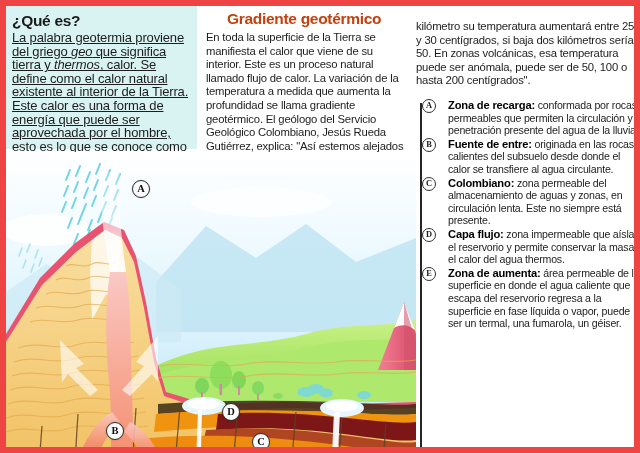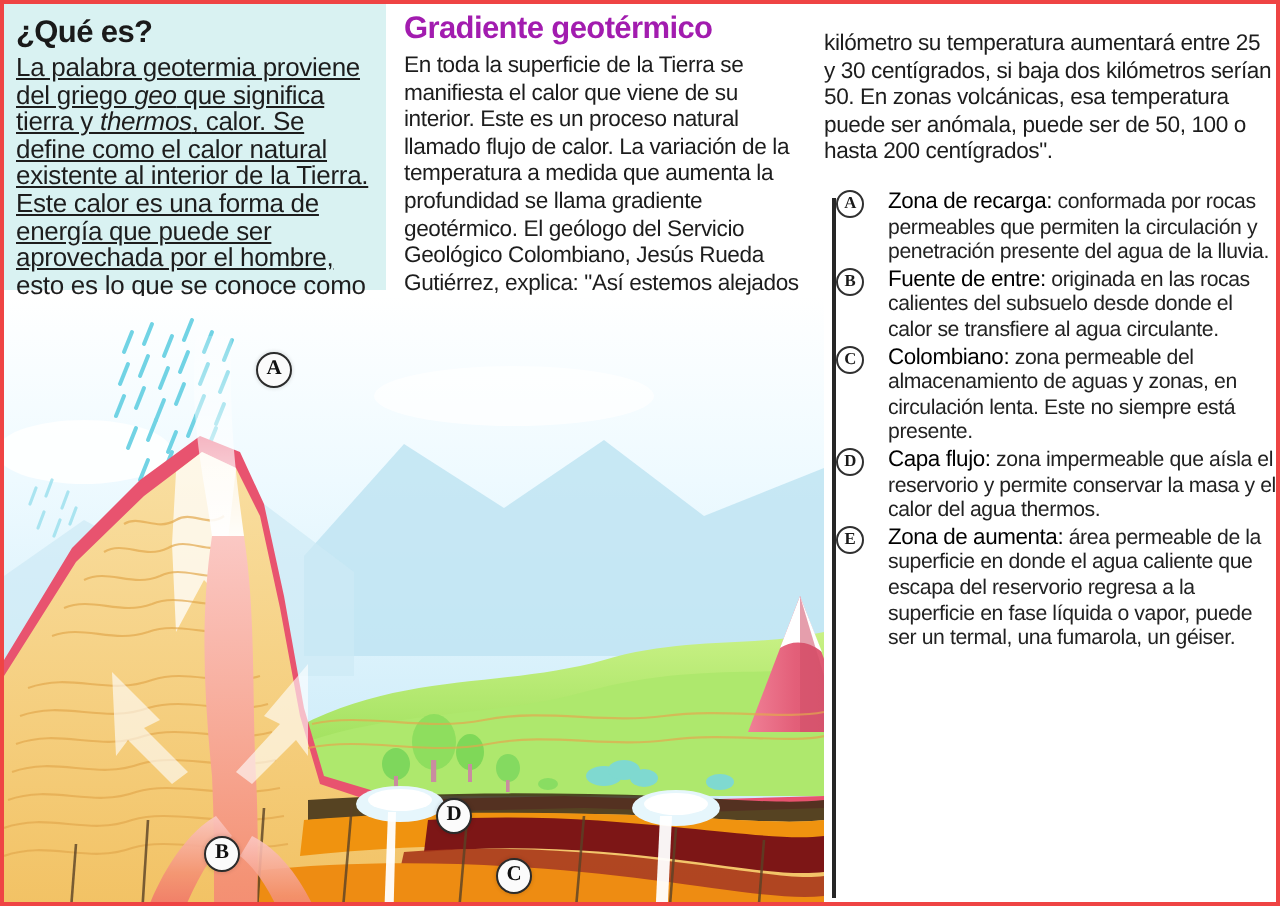--- a/index.html
+++ b/index.html
@@ -6,21 +6,21 @@
   html, body {
     width: 640px; height: 453px;
     background: #ffffff;
     font-family: "Liberation Sans", sans-serif;
     overflow: hidden;
   }
   #page {
     position: relative;
     width: 640px; height: 453px;
     background: #ffffff;
-    border: 2px solid #ef4444;
+    border: 6px solid #ef4444;
     overflow: hidden;
   }
 
   
   .col-que-es {
     position: absolute; left: 0; top: 0; width: 191px; height: 143px;
     background: #d9f2f2;
     padding: 6px 8px 4px 6px;
   }
   .h-que-es {
@@ -32,22 +32,22 @@
     letter-spacing: -0.15px;
     text-decoration: underline;
   }
   .p-que-es i { font-style: italic; }
 
   .col-grad {
     position: absolute; left: 200px; top: 0; width: 202px; height: 143px;
     padding-top: 4px;
   }
   .h-grad {
-    font-size: 15.5px; font-weight: bold; color: #a21caf;
-    letter-spacing: -0.3px; line-height: 18px; margin-bottom: 3px;
+    font-size: 15.5px; font-weight: bold; color: #c2410c;
+    letter-spacing: -0.3px; line-height: 18px; margin-bottom: 3px; margin-left: 21px;
   }
   .p-grad {
     font-size: 11.3px; line-height: 13.6px; color: #1d1d1d;
     letter-spacing: -0.2px;
   }
 
   .col-right-top {
     position: absolute; left: 410px; top: 14px; width: 226px;
     font-size: 11.3px; line-height: 13.6px; color: #1d1d1d;
     letter-spacing: -0.2px;
@@ -68,21 +68,21 @@
     letter-spacing: -0.2px;
   }
   .leg-item .bullet {
     position: absolute; left: -7px; top: 0px;
     width: 14px; height: 14px; border-radius: 50%;
     background: #ffffff; border: 1.2px solid #303030;
     font-size: 8.4px; font-weight: bold; color: #1a1a1a;
     line-height: 11.6px; text-align: center;
     font-family: "Liberation Serif", serif;
   }
-  .leg-item .term { font-weight: normal; color: #000; font-size: 11.2px; }
+  .leg-item .term { font-weight: bold; color: #000; font-size: 11.2px; }
 
   
   .illus {
     position: absolute; left: 0; top: 146px; width: 410px; height: 307px;
     overflow: hidden;
     background: linear-gradient(#ffffff 0%, #eaf8fd 22%, #d3eff9 55%, #cfeefa 100%);
   }
   .illus svg { display:block; }
 
   .marker {

